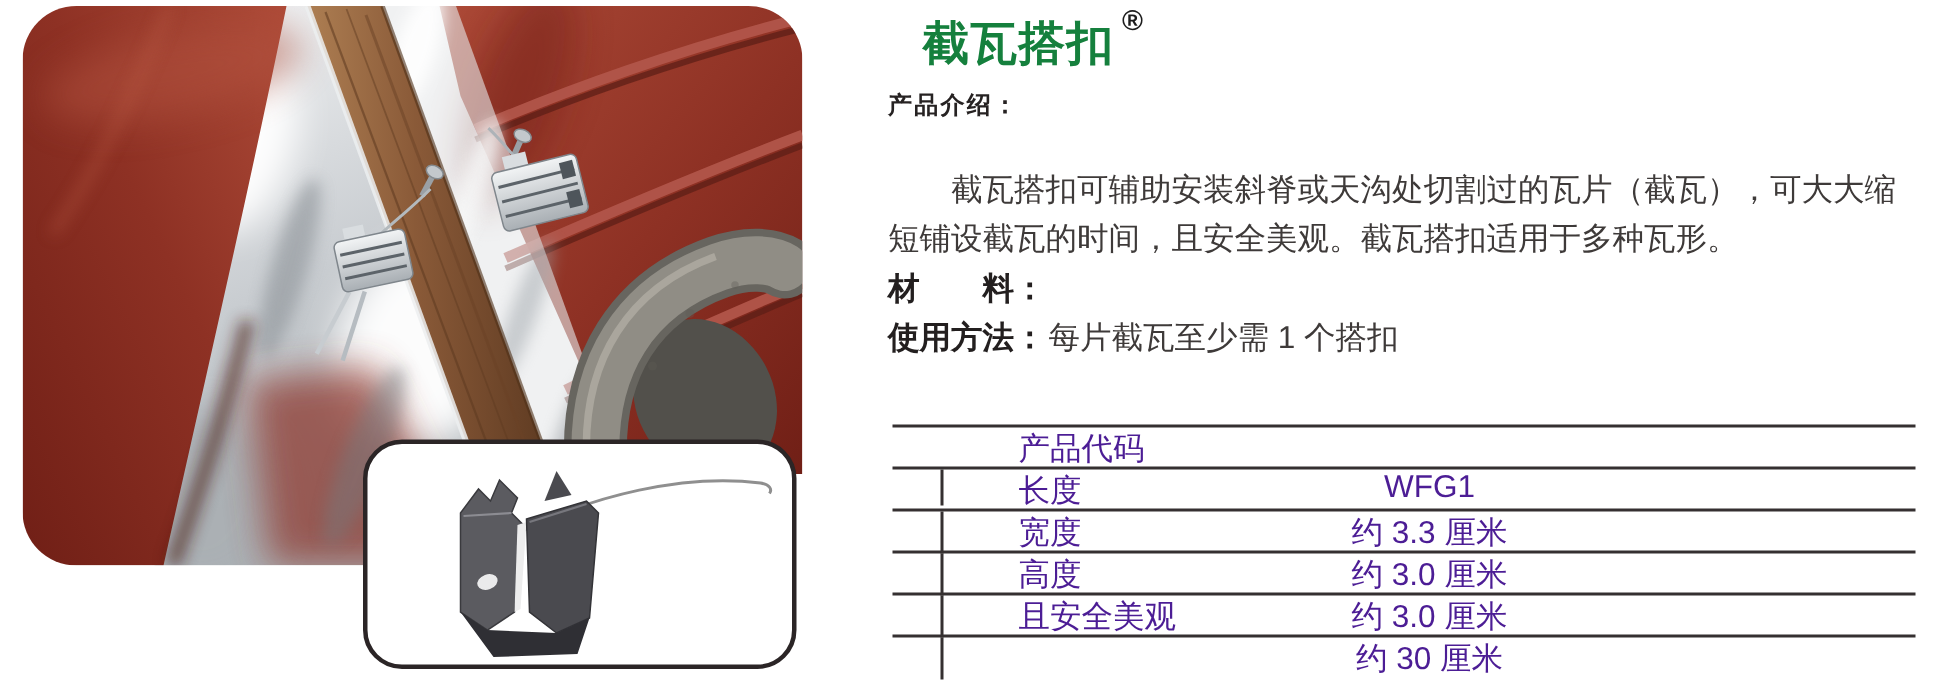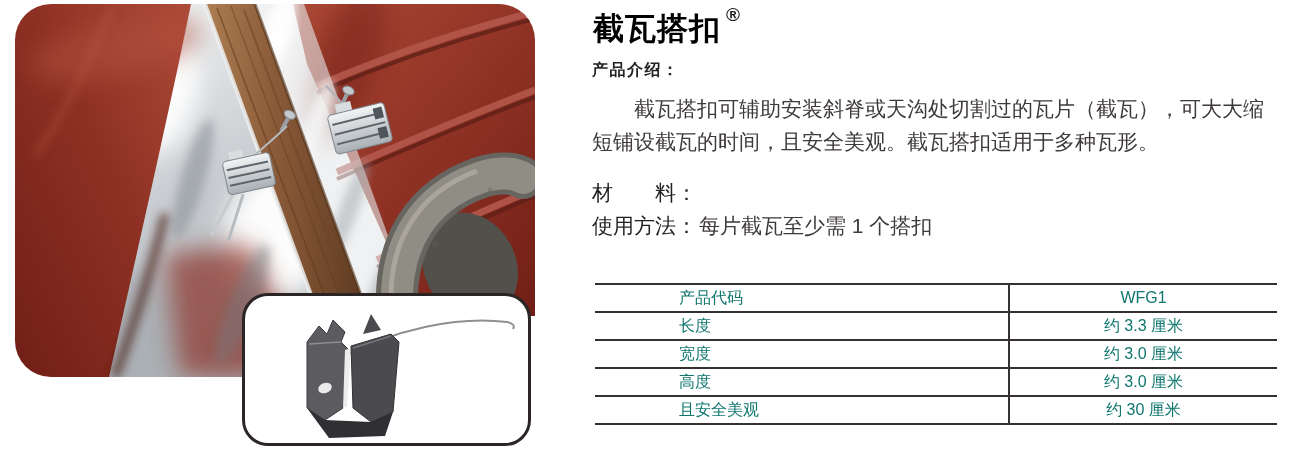--- a/index.html
+++ b/index.html
@@ -13,32 +13,32 @@
   .inset{position:absolute;left:242px;top:293px;width:289px;height:153px;
          background:#fff;border:3px solid #2B2526;border-radius:26px;
          box-sizing:border-box;z-index:5;overflow:hidden;}
 
   
   .title-row{position:absolute;left:593px;top:12px;display:flex;align-items:flex-start;z-index:2;}
   .title{font-size:31px;font-weight:bold;letter-spacing:1px;color:#D5261B;line-height:1.1;}
   .reg{font-size:19px;font-weight:bold;color:#1C1C1C;margin-left:5px;position:relative;top:-7px;line-height:1;}
   .heading{position:absolute;left:592px;top:60px;font-size:16px;font-weight:bold;
            color:#262222;letter-spacing:1.5px;}
-  .desc{position:absolute;left:592px;top:92px;width:680px;margin:0;
+  .desc{position:absolute;left:592px;top:110px;width:680px;margin:0;
         font-size:21px;line-height:33px;color:#3E3A39;text-indent:2em;}
   .specs{position:absolute;left:592px;top:176px;font-size:21px;color:#3E3A39;}
   .spec-line{display:flex;line-height:33px;}
-  .spec-label{font-weight:normal;color:#231F1F;white-space:pre;}
+  .spec-label{font-weight:bold;color:#231F1F;white-space:pre;}
   .spec-value{margin-left:2px;}
 
   
   .table{position:absolute;left:595px;top:283px;width:682px;
          border-bottom:2px solid var(--table-line,#353031);z-index:2;}
   .trow{display:flex;height:26px;border-top:2px solid var(--table-line,#353031);
-        align-items:stretch;font-size:16px;color:#0f766e;}
+        align-items:stretch;font-size:21px;color:#4c1d95;flex-direction:column;}
   .tname{width:381px;padding-left:84px;box-sizing:border-box;display:flex;align-items:center;}
   .tval{flex:1;border-left:2px solid var(--table-line,#353031);
         display:flex;align-items:center;justify-content:center;margin-left:32px;}
 </style>
 </head>
 <body>
 
 <div class="canvas">
 
   <div class="photo">
@@ -183,21 +183,21 @@
         <path d="M118,38 L126,18 L136,34 Z" fill="#4A4A4F"></path>
         <path d="M106,50 L146,38 L154,46 L148,116 L126,126 L108,112 Z" fill="#4A4A4F" stroke="#333337" stroke-width="1"></path>
         <path d="M62,112 L80,124 L126,126 L148,116 L140,140 L84,142 Z" fill="#2F2F34"></path>
         <path d="M64,48 L96,46" stroke="#8C8C92" stroke-width="1.5"></path>
         <path d="M108,52 L146,40" stroke="#77777D" stroke-width="1.5"></path>
       </g>
     </svg>
   </div>
 
   <div class="title-row">
-    <span class="title" style="color: #000000;">截瓦搭扣</span>
+    <span class="title" style="color: #15803d; margin-left: 22px;">截瓦搭扣</span>
     <span class="reg">®</span>
   </div>
 
   <div class="heading" style="color: rgb(38, 34, 34);">产品介绍：</div>
 
   <p class="desc" style="color: rgb(62, 58, 57);">截瓦搭扣可辅助安装斜脊或天沟处切割过的瓦片（截瓦），可大大缩短铺设截瓦的时间，且安全美观。截瓦搭扣适用于多种瓦形。</p>
 
   <div class="specs">
     <div class="spec-line">
       <span class="spec-label">材　　料：</span>

